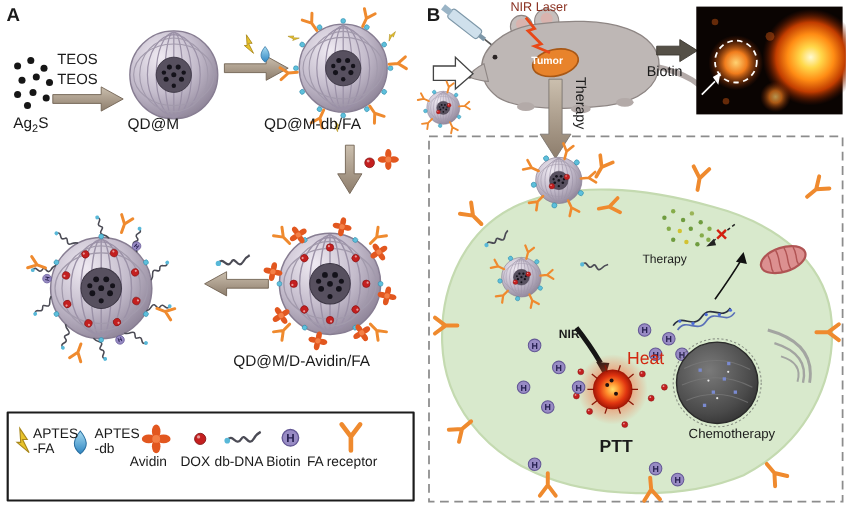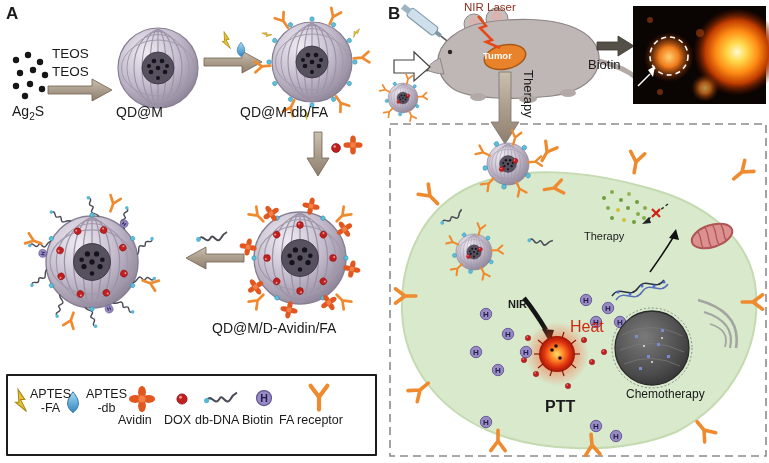--- a/index.html
+++ b/index.html
@@ -2,21 +2,21 @@
 <html><head>
 <meta charset="utf-8">
 <style>
   * { margin:0; padding:0; box-sizing:border-box; }
   html,body { width:769px; height:463px; }
   body { background:#ffffff; font-family:"Liberation Sans", sans-serif; position:relative; overflow:hidden; }
   #fig { position:relative; width:769px; height:463px; }
   #art { position:absolute; left:0; top:0; }
   .lbl { position:absolute; color:#1a1a1a; line-height:1.15; white-space:nowrap; }
   .c { }
-  .pre { white-space:pre-line;text-align:center; }
+  .pre { white-space:pre-line; }
   .legend-box { position:absolute; left:6px; top:374px; width:371px; height:82px;
                 border:2px solid #1c1c1c; border-radius:1px; background:transparent; }
   .vert { writing-mode:vertical-rl; text-orientation:mixed; }
 </style>
 </head>
 <body>
 
 <div id="fig">
 
 <svg id="art" width="769" height="463" viewBox="0 0 769 463">

